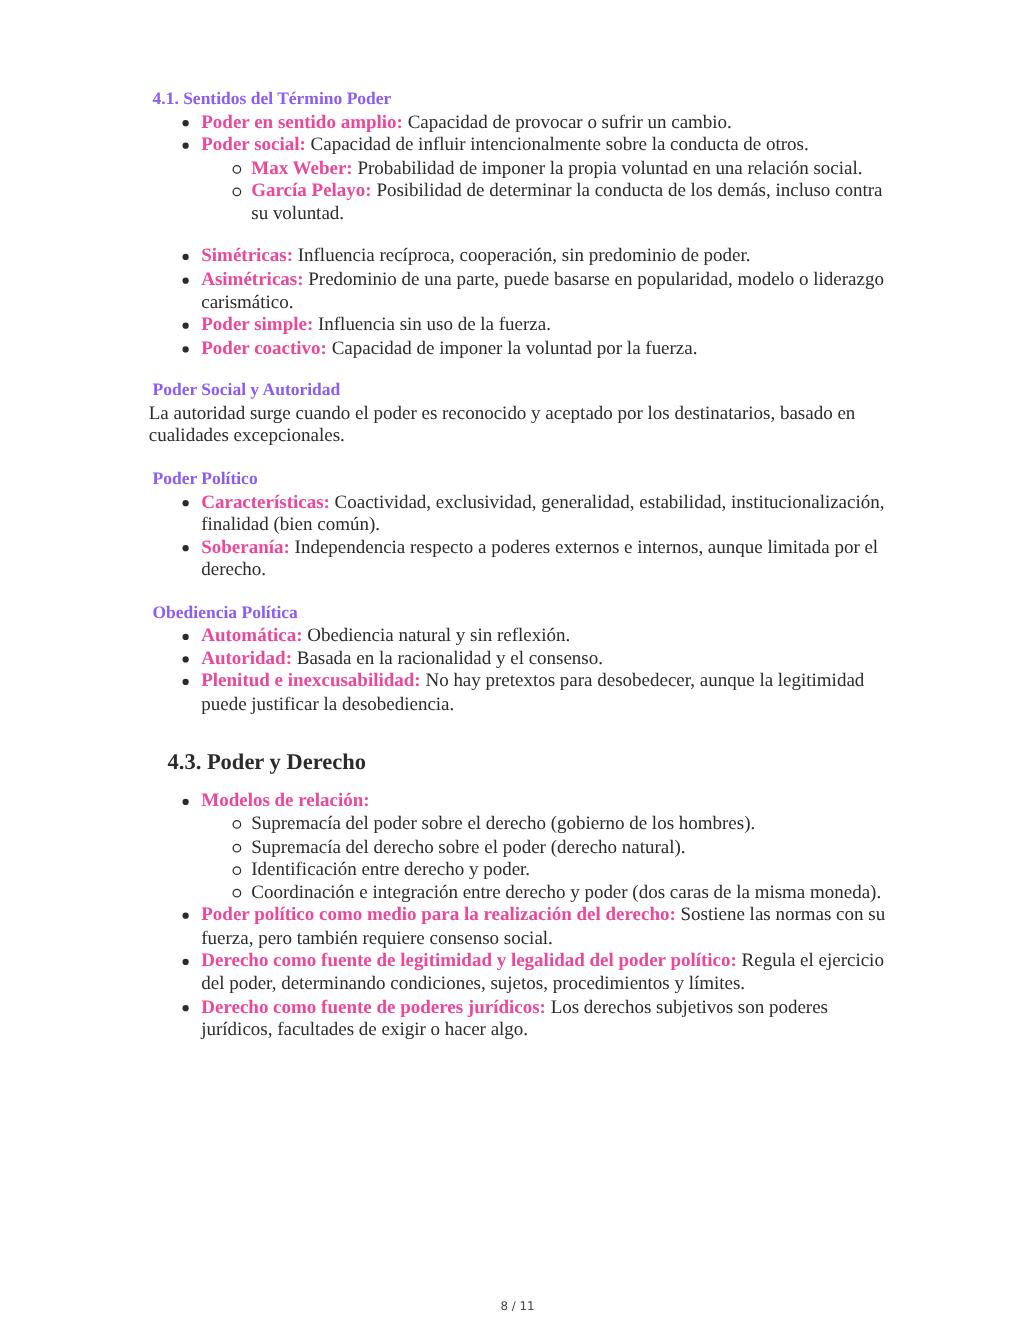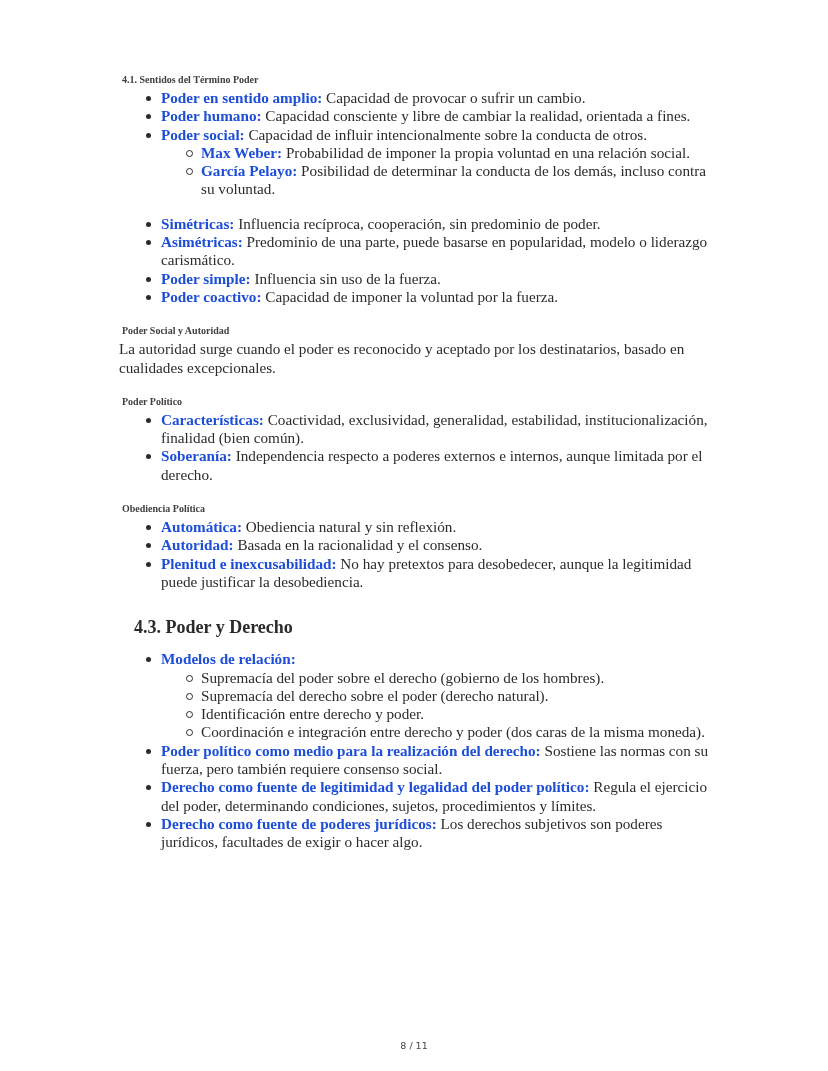--- a/index.html
+++ b/index.html
@@ -1,42 +1,41 @@
 <!DOCTYPE html>
 <html><head>
 <meta charset="utf-8">
 <style>
   html, body { margin: 0; padding: 0; background: #ffffff; }
   body { width: 828px; height: 1071px; position: relative; overflow: hidden; color: #2b2b2b; font-family: "Liberation Serif", "DejaVu Serif", serif; }
   .page { position: absolute; left: 0; top: 0; width: 828px; height: 1071px; }
   .content { position: absolute; left: 122px; top: 71px; width: 590px; }
-  .h-small { font-weight: bold; font-size: 10px; line-height: 18px; margin: 0; color: #404040; }
+  .h-small { font-weight: bold; font-size: 14px; line-height: 18px; margin: 0; color: #8b5cf6; }
   .h-med { font-weight: bold; font-size: 18px; line-height: 22px; margin: 12px; color: #2b2b2b; }
   .para { font-size: 15.2px; line-height: 18.3px; margin: 0 0 0 -3px; }
   ul { margin: 0; padding: 0; list-style: none; }
   ul.l1 > li { position: relative; padding-left: 39px; font-size: 15.2px; line-height: 18.3px; }
   ul.l1 > li::before { content: ""; position: absolute; left: 24px; top: 7px; width: 5px; height: 5px; border-radius: 50%; background: #2b2b2b; }
   ul.l2 { margin: 0; }
   ul.l2 > li { position: relative; padding-left: 40px; font-size: 15.2px; line-height: 18.3px; }
   ul.l2 > li::before { content: ""; position: absolute; left: 25px; top: 6px; width: 5px; height: 5px; border-radius: 50%; border: 1px solid #2b2b2b; background: transparent; }
-  b { font-weight: bold; color: #1d4ed8; }
+  b { font-weight: bold; color: #ec4899; }
   .gap { height: 16px; }
   .gap-sm { height: 13px; }
   .footer { position: absolute; left: 0; width: 828px; top: 1040px; text-align: center; font-size: 9.5px; color: #444; font-family: "DejaVu Sans", sans-serif; }
 </style>
 </head>
 <body>
 
 <div class="page">
   <div class="content">
 
     <h4 class="h-small">4.1. Sentidos del Término Poder</h4>
     <ul class="l1">
       <li><b>Poder en sentido amplio:</b><span> Capacidad de provocar o sufrir un cambio.</span></li>
-      <li><b>Poder humano:</b><span> Capacidad consciente y libre de cambiar la realidad, orientada a fines.</span></li>
       <li><b>Poder social:</b><span> Capacidad de influir intencionalmente sobre la conducta de otros.</span>
         <ul class="l2">
           <li><b>Max Weber:</b><span> Probabilidad de imponer la propia voluntad en una relación social.</span></li>
           <li><b>García Pelayo:</b><span> Posibilidad de determinar la conducta de los demás, incluso contra su voluntad.</span></li>
         </ul>
       </li>
     </ul>
 
     <div class="gap"></div>
 

